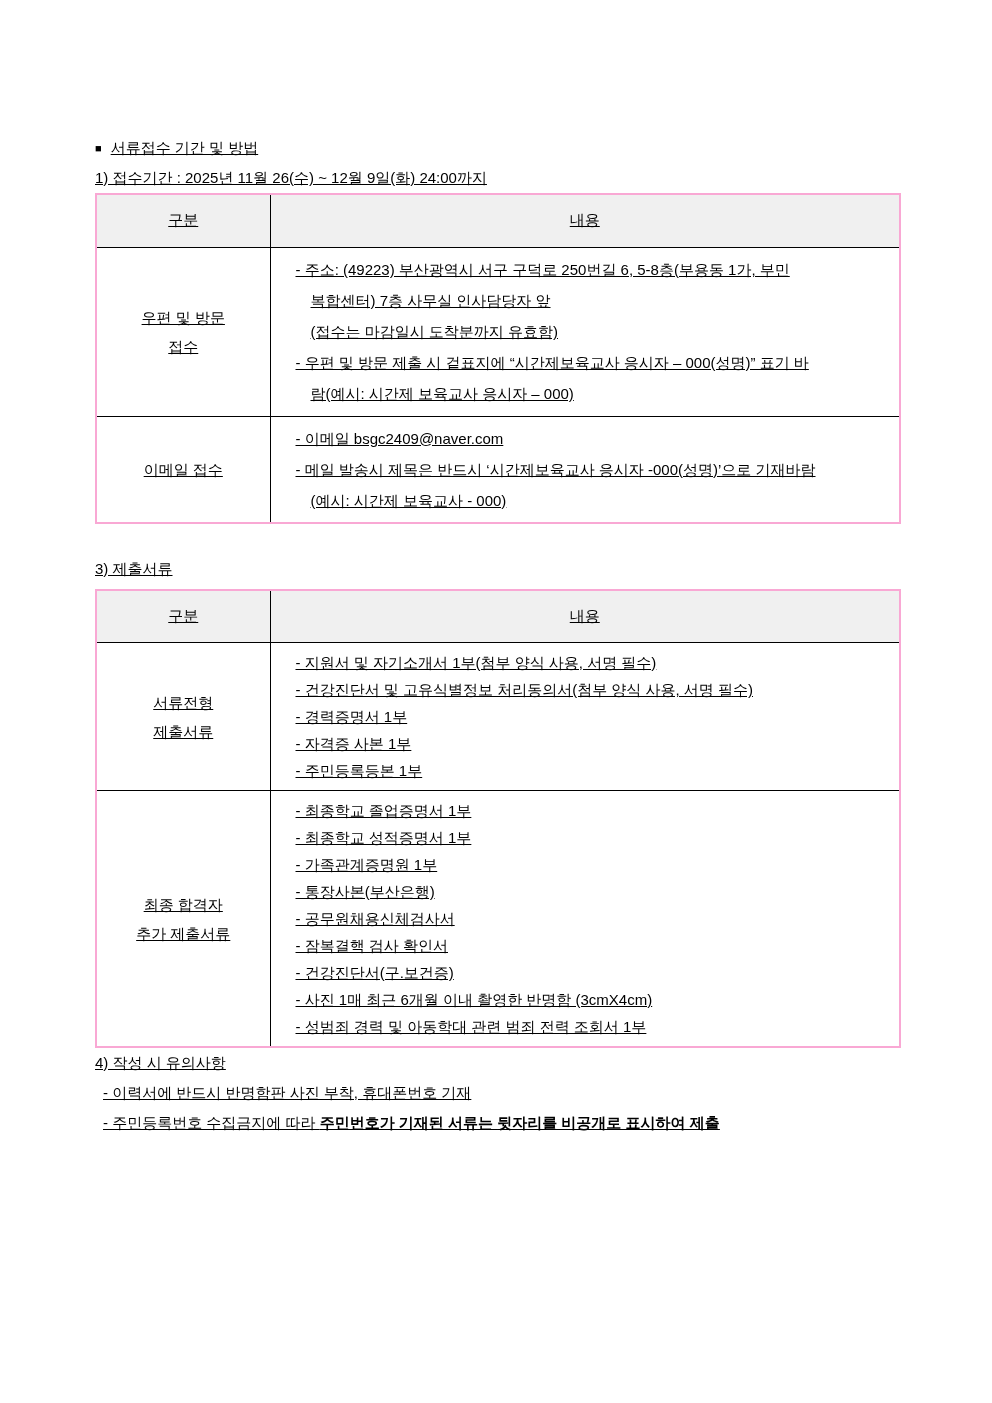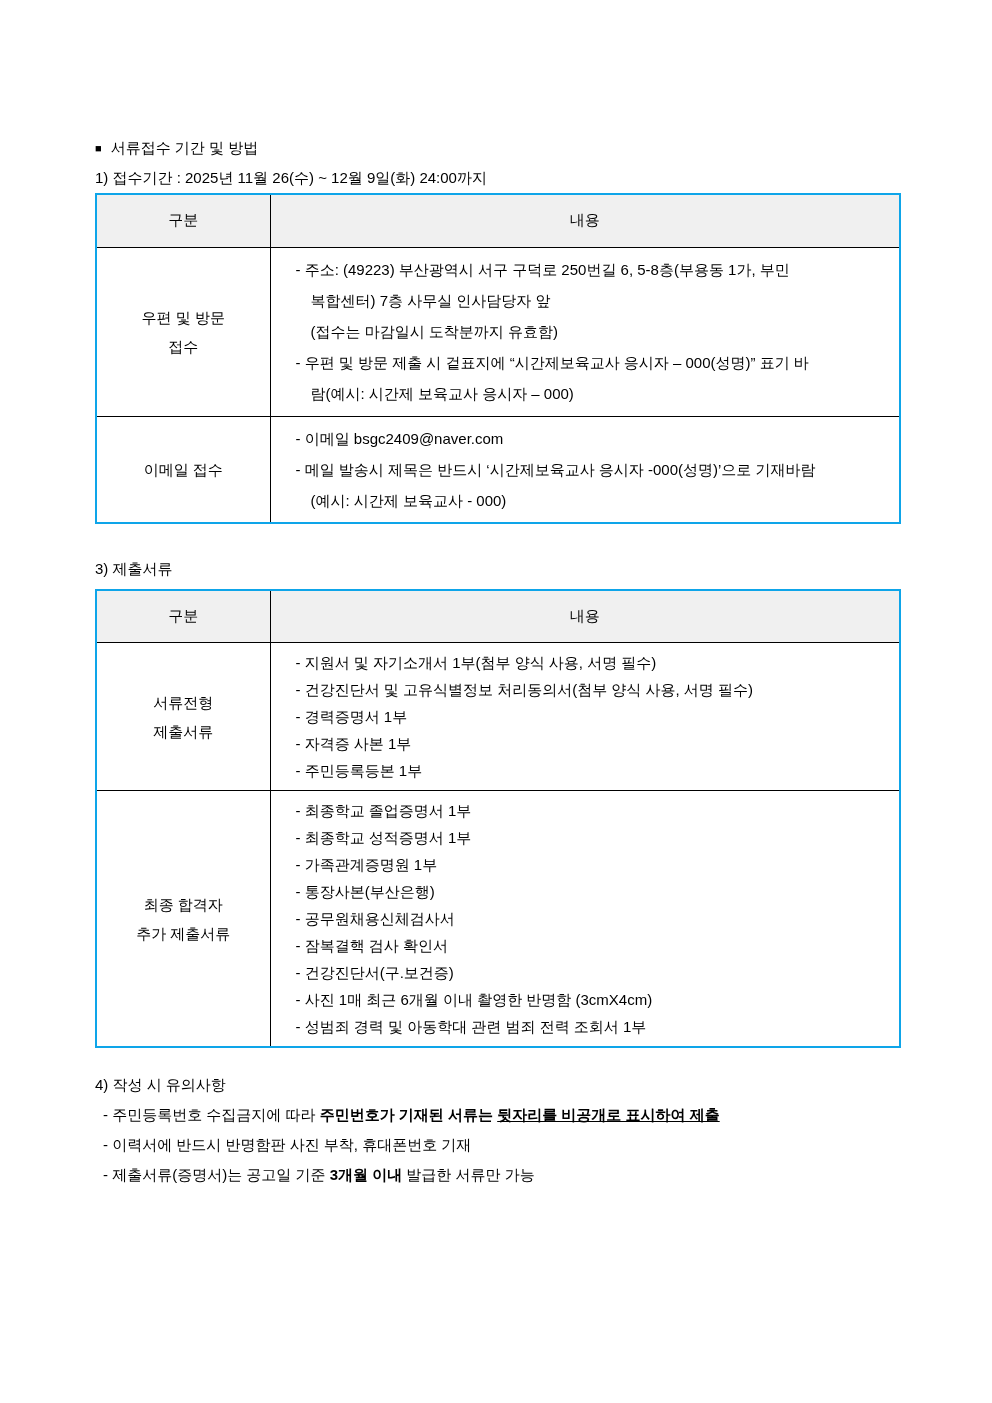--- a/index.html
+++ b/index.html
@@ -8,34 +8,35 @@
     width: 992px; height: 1403px;
     font-family: "Liberation Sans", "DejaVu Sans", sans-serif;
     color: #000000;
     font-size: 15px;
     overflow: hidden;
   }
   .page {
     position: relative;
     width: 911px; height: 1403px;
     padding: 133px 91px 0 95px;
+    text-decoration: underline;
   }
   .line { line-height: 30px; white-space: nowrap; }
   .sec-title { line-height: 30px; }
   .sq {
     display: inline-block;
     font-size: 11px;
     vertical-align: 1px;
     margin-right: 9px;
   }
   table.doc-table {
     border-collapse: collapse;
     table-layout: fixed;
     width: 806px;
-    border: 2px solid #0ea5e9;
+    border: 2px solid #f9a8d4;
   }
   table.doc-table th, table.doc-table td {
     border: 1px solid #000;
   }
   col.c1 { width: 174px; }
   table.doc-table th {
     background: #f0f0f0;
     font-weight: normal;
     height: 53px;
     text-align: center;
@@ -58,21 +59,21 @@
   }
   .t1 .hang { line-height: 31px; }
   .t2 .hang { line-height: 27px; }
   .t1 td.content.r1 { height: 169px; }
   .t1 td.content.r2 { height: 93px; }
   .t2 td.content.r1 { height: 133px; }
   .t2 td.content.r2 { height: 247px; }
   .tbl1 { margin-top: 0px; }
   .sec3-title { margin-top: 30px; }
   .tbl2 { margin-top: 5px; }
-  .sec4-title { margin-top: 22px; }
+  .sec4-title { }
   .note { line-height: 30px; margin-left: 8px; white-space: nowrap; }
   .note span.b { font-weight: bold; }
   .note span.u { text-decoration: underline; }
 </style>
 </head>
 <body>
 
 <div class="page">
 
   <div class="sec-title">
@@ -151,17 +152,16 @@
             <div class="hang">- 잠복결핵 검사 확인서</div>
             <div class="hang">- 건강진단서(구.보건증)</div>
             <div class="hang">- 사진 1매 최근 6개월 이내 촬영한 반명함 (3cmX4cm)</div>
             <div class="hang">- 성범죄 경력 및 아동학대 관련 범죄 전력 조회서 1부</div>
           </td>
       </tr>
     </tbody>
   </table>
 
   <div class="line sec4-title">4) 작성 시 유의사항</div>
+  <div class="note"><span>- 이력서에 반드시 반명함판 사진 부착, 휴대폰번호 기재</span></div>
   <div class="note"><span>- 주민등록번호 수집금지에 따라 </span><span class="b">주민번호가 기재된 서류는 </span><span class="b u">뒷자리를 비공개로 표시하여 제출</span></div>
-  <div class="note"><span>- 이력서에 반드시 반명함판 사진 부착, 휴대폰번호 기재</span></div>
-  <div class="note"><span>- 제출서류(증명서)는 공고일 기준 </span><span class="b">3개월 이내</span><span> 발급한 서류만 가능</span></div>
 
 </div>
 
 </body></html>

